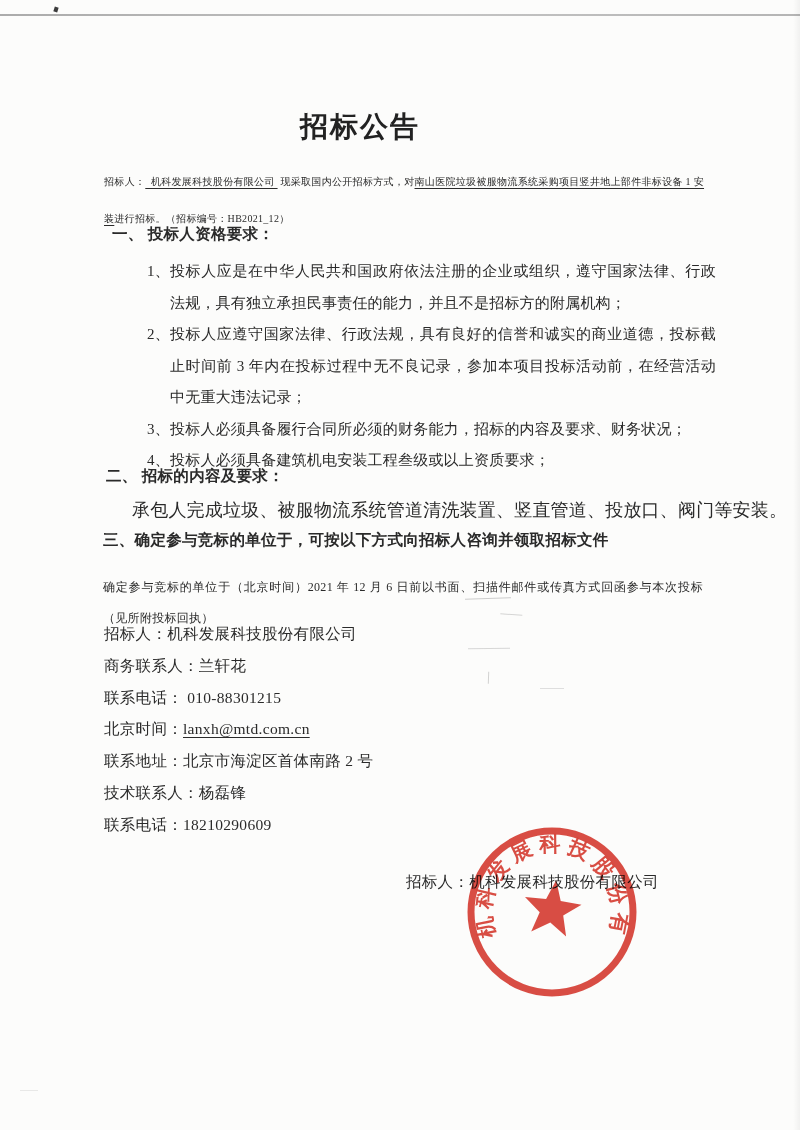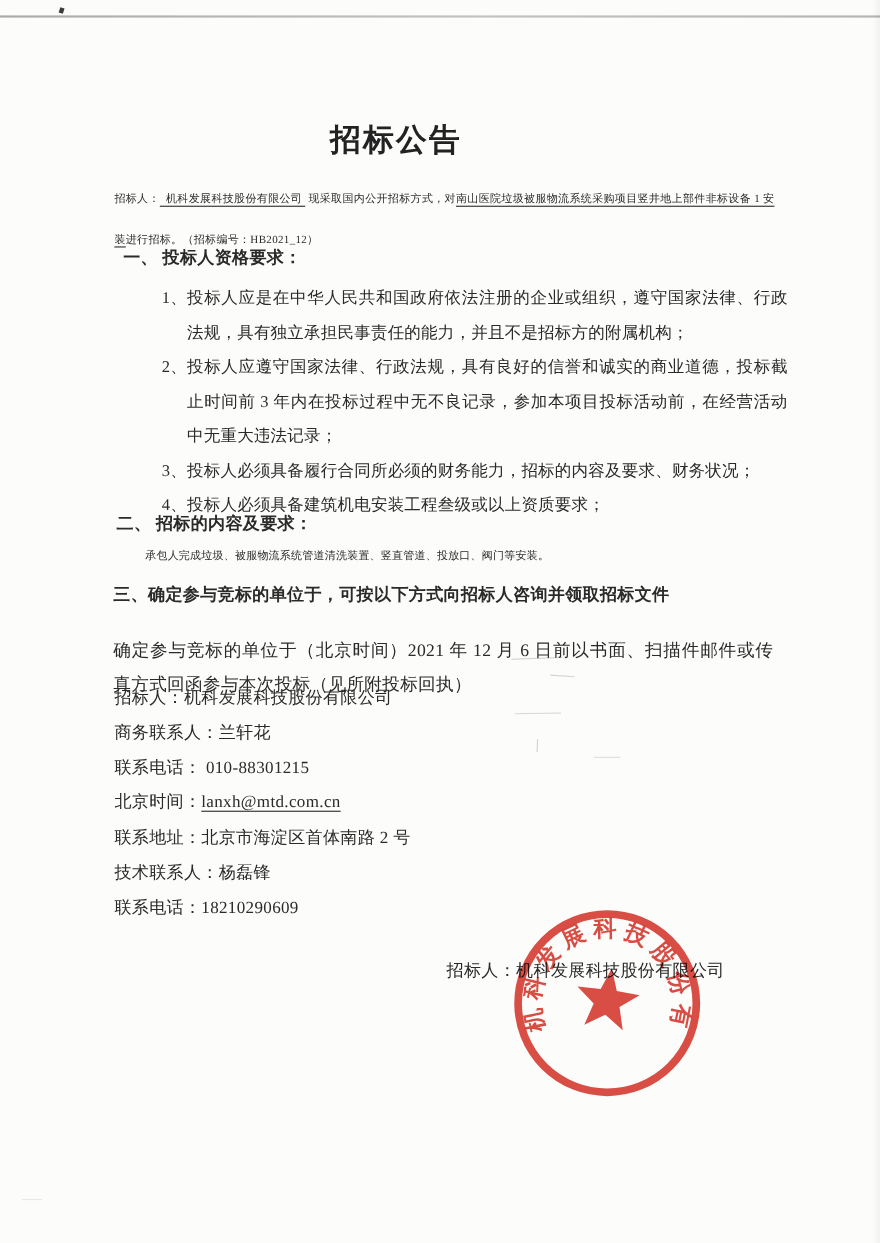--- a/index.html
+++ b/index.html
@@ -39,22 +39,22 @@
     letter-spacing: .3px;
   }
   .u { text-decoration: underline; text-underline-offset: 3px; }
   .sec-heading { position: absolute; font-size: 15.5px; font-weight: bold; letter-spacing: .3px; white-space: nowrap; }
   .h1 { top: 224px; left: 112px; }
   .h2 { top: 466px; left: 106px; text-align: center; }
   .h3 { top: 530px; left: 103px; }
   .items { position: absolute; top: 256px; left: 104px; width: 612px; }
   .item { position: relative; padding-left: 66px; font-size: 15px; line-height: 31.5px; text-align: justify; letter-spacing: .2px; }
   .item .num { position: absolute; left: 43px; top: 0; }
-  .s2-body { position: absolute; top: 498px; left: 132px; width: 600px; font-size: 10px; white-space: nowrap; letter-spacing: .2px; }
-  .s3-body { position: absolute; top: 560px; left: 103px; width: 600px; font-size: 16px; line-height: 31px; text-align: justify; letter-spacing: .3px; }
+  .s2-body { position: absolute; top: 498px; left: 132px; width: 600px; font-size: 18px; white-space: nowrap; letter-spacing: .2px; }
+  .s3-body { position: absolute; top: 560px; left: 103px; width: 600px; font-size: 12px; line-height: 31px; text-align: justify; letter-spacing: .3px; }
   .contacts { position: absolute; top: 624px; left: 104px; width: 420px; font-size: 15.5px; letter-spacing: .3px; }
   .contact-line { height: 31.8px; white-space: nowrap; }
   .signature { position: absolute; top: 872px; left: 406px; font-size: 15.5px; letter-spacing: .3px; }
   .signature div { height: 31px; white-space: nowrap; }
   .seal {
     position: absolute; top: 822px; left: 462px;
     width: 180px; height: 180px;
     mix-blend-mode: multiply; opacity: .92;
     pointer-events: none;
   }

